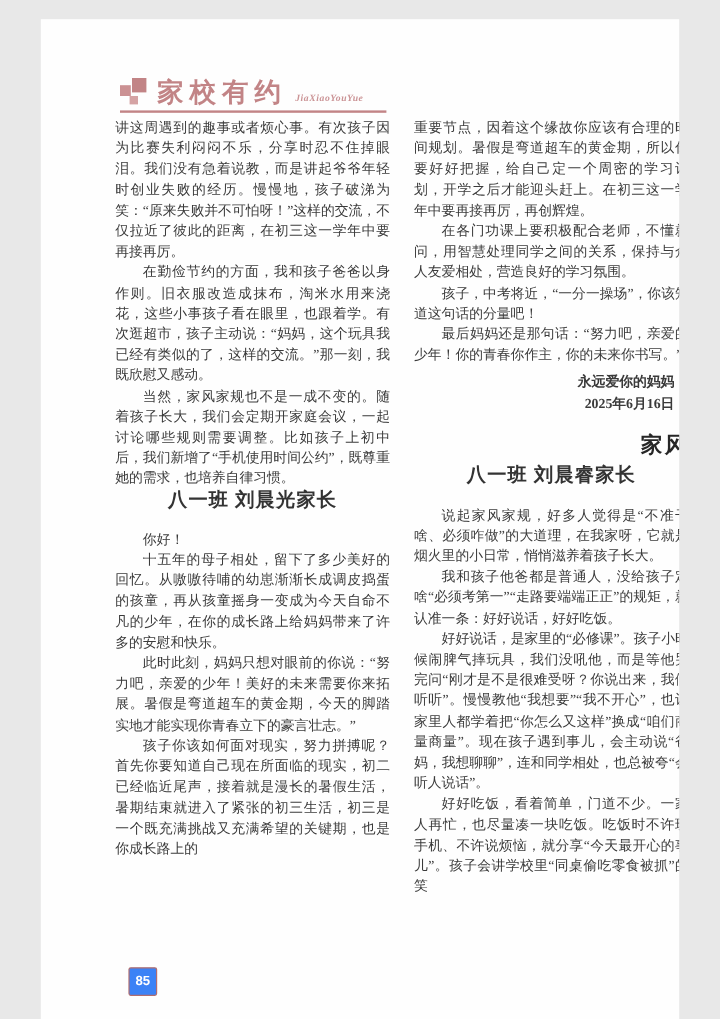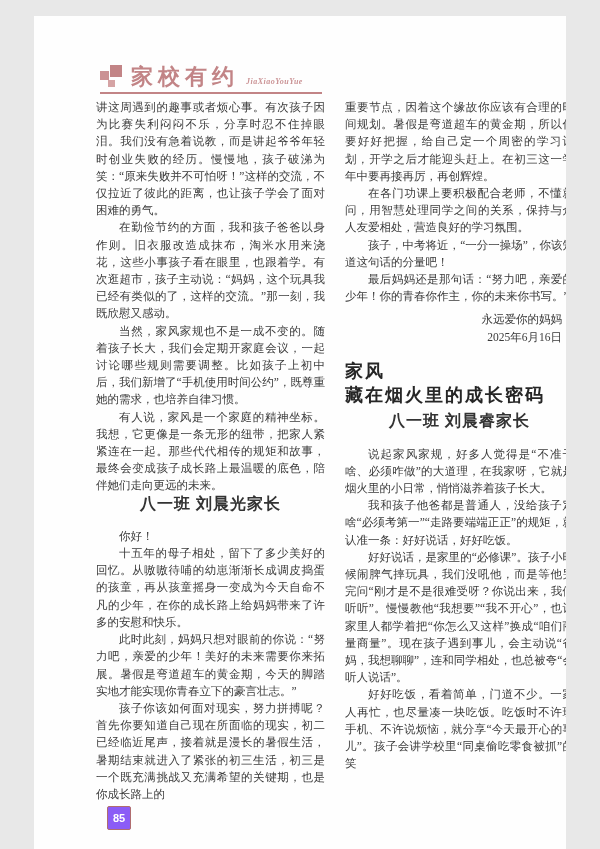--- a/index.html
+++ b/index.html
@@ -78,48 +78,49 @@
     text-align: justify;
     color: #3a3a3a;
   }
   .para { margin: 0; text-indent: 2em; }
   .para.flush { text-indent: 0; }
   .article-title {
     margin: 13px 0 5px 0;
     font-size: 18px;
     font-weight: bold;
     color: #262626;
-    text-align: left;
+    text-align: right;
     text-indent: 0;
     letter-spacing: 2px;
     line-height: 24px;
   }
   .byline {
     text-align: center;
     font-size: 16px;
     font-weight: bold;
     letter-spacing: 1px;
     color: #333;
     margin: 0 0 16px 0;
     text-indent: 0;
   }
   .signature {
     text-align: right;
     padding-right: 12px;
     margin: 5px 0 10px 0;
+    font-weight: bold;
   }
   .signature div { line-height: 18px; }
   
   .page-number {
     position: absolute;
     left: 73px;
     top: 790px;
     width: 22px;
     height: 22px;
-    background: #8b5cf6;
+    background: #3b82f6;
     border: 1px solid #b06d6f;
     border-radius: 2px;
     color: #ffffff;
     font-family: "Liberation Sans", sans-serif;
     font-size: 11px;
     font-weight: bold;
     display: flex;
     align-items: center;
     justify-content: center;
   }
@@ -138,24 +139,23 @@
       </span>
       <span class="logo-title">家校有约</span>
       <span class="logo-sub">JiaXiaoYouYue</span>
     </div>
     <div class="header-rule"></div>
   </div>
 
   <div class="columns">
 
     <section class="col">
-      <p class="para flush">讲这周遇到的趣事或者烦心事。有次孩子因为比赛失利闷闷不乐，分享时忍不住掉眼泪。我们没有急着说教，而是讲起爷爷年轻时创业失败的经历。慢慢地，孩子破涕为笑：“原来失败并不可怕呀！”这样的交流，不仅拉近了彼此的距离，也让孩子学会了面对困难的勇气。</p>
+      <p class="para flush">讲这周遇到的趣事或者烦心事。有次孩子因为比赛失利闷闷不乐，分享时忍不住掉眼泪。我们没有急着说教，而是讲起爷爷年轻时创业失败的经历。慢慢地，孩子破涕为笑：“原来失败并不可怕呀！”这样的交流，不仅拉近了彼此的距离，在初三这一学年中要再接再厉。</p>
       <p class="para">在勤俭节约的方面，我和孩子爸爸以身作则。旧衣服改造成抹布，淘米水用来浇花，这些小事孩子看在眼里，也跟着学。有次逛超市，孩子主动说：“妈妈，这个玩具我已经有类似的了，这样的交流。”那一刻，我既欣慰又感动。</p>
       <p class="para">当然，家风家规也不是一成不变的。随着孩子长大，我们会定期开家庭会议，一起讨论哪些规则需要调整。比如孩子上初中后，我们新增了“手机使用时间公约”，既尊重她的需求，也培养自律习惯。</p>
-      <p class="para">有人说，家风是一个家庭的精神坐标。我想，它更像是一条无形的纽带，把家人紧紧连在一起。那些代代相传的规矩和故事，最终会变成孩子成长路上最温暖的底色，陪伴她们走向更远的未来。</p>
 
       <p class="byline">八一班  刘晨光家长</p>
 
       <p class="para">你好！</p>
       <p class="para">十五年的母子相处，留下了多少美好的回忆。从嗷嗷待哺的幼崽渐渐长成调皮捣蛋的孩童，再从孩童摇身一变成为今天自命不凡的少年，在你的成长路上给妈妈带来了许多的安慰和快乐。</p>
       <p class="para">此时此刻，妈妈只想对眼前的你说：“努力吧，亲爱的少年！美好的未来需要你来拓展。暑假是弯道超车的黄金期，今天的脚踏实地才能实现你青春立下的豪言壮志。”</p>
       <p class="para">孩子你该如何面对现实，努力拼搏呢？首先你要知道自己现在所面临的现实，初二已经临近尾声，接着就是漫长的暑假生活，暑期结束就进入了紧张的初三生活，初三是一个既充满挑战又充满希望的关键期，也是你成长路上的</p>
     </section>
 
     <section class="col">
@@ -164,21 +164,20 @@
       <p class="para">孩子，中考将近，“一分一操场”，你该知道这句话的分量吧！</p>
       <p class="para">最后妈妈还是那句话：“努力吧，亲爱的少年！你的青春你作主，你的未来你书写。”</p>
 
       <div class="signature">
         <div>永远爱你的妈妈</div>
         <div>2025年6月16日</div>
       </div>
 
       <h2 class="article-title">
         <span>家风</span><br>
-        <span>藏在烟火里的成长密码</span>
       </h2>
       <p class="byline">八一班  刘晨睿家长</p>
 
       <p class="para">说起家风家规，好多人觉得是“不准干啥、必须咋做”的大道理，在我家呀，它就是烟火里的小日常，悄悄滋养着孩子长大。</p>
       <p class="para">我和孩子他爸都是普通人，没给孩子定啥“必须考第一”“走路要端端正正”的规矩，就认准一条：好好说话，好好吃饭。</p>
       <p class="para">好好说话，是家里的“必修课”。孩子小时候闹脾气摔玩具，我们没吼他，而是等他哭完问“刚才是不是很难受呀？你说出来，我们听听”。慢慢教他“我想要”“我不开心”，也让家里人都学着把“你怎么又这样”换成“咱们商量商量”。现在孩子遇到事儿，会主动说“爸妈，我想聊聊”，连和同学相处，也总被夸“会听人说话”。</p>
       <p class="para">好好吃饭，看着简单，门道不少。一家人再忙，也尽量凑一块吃饭。吃饭时不许玩手机、不许说烦恼，就分享“今天最开心的事儿”。孩子会讲学校里“同桌偷吃零食被抓”的笑</p>
     </section>
 
   </div>

